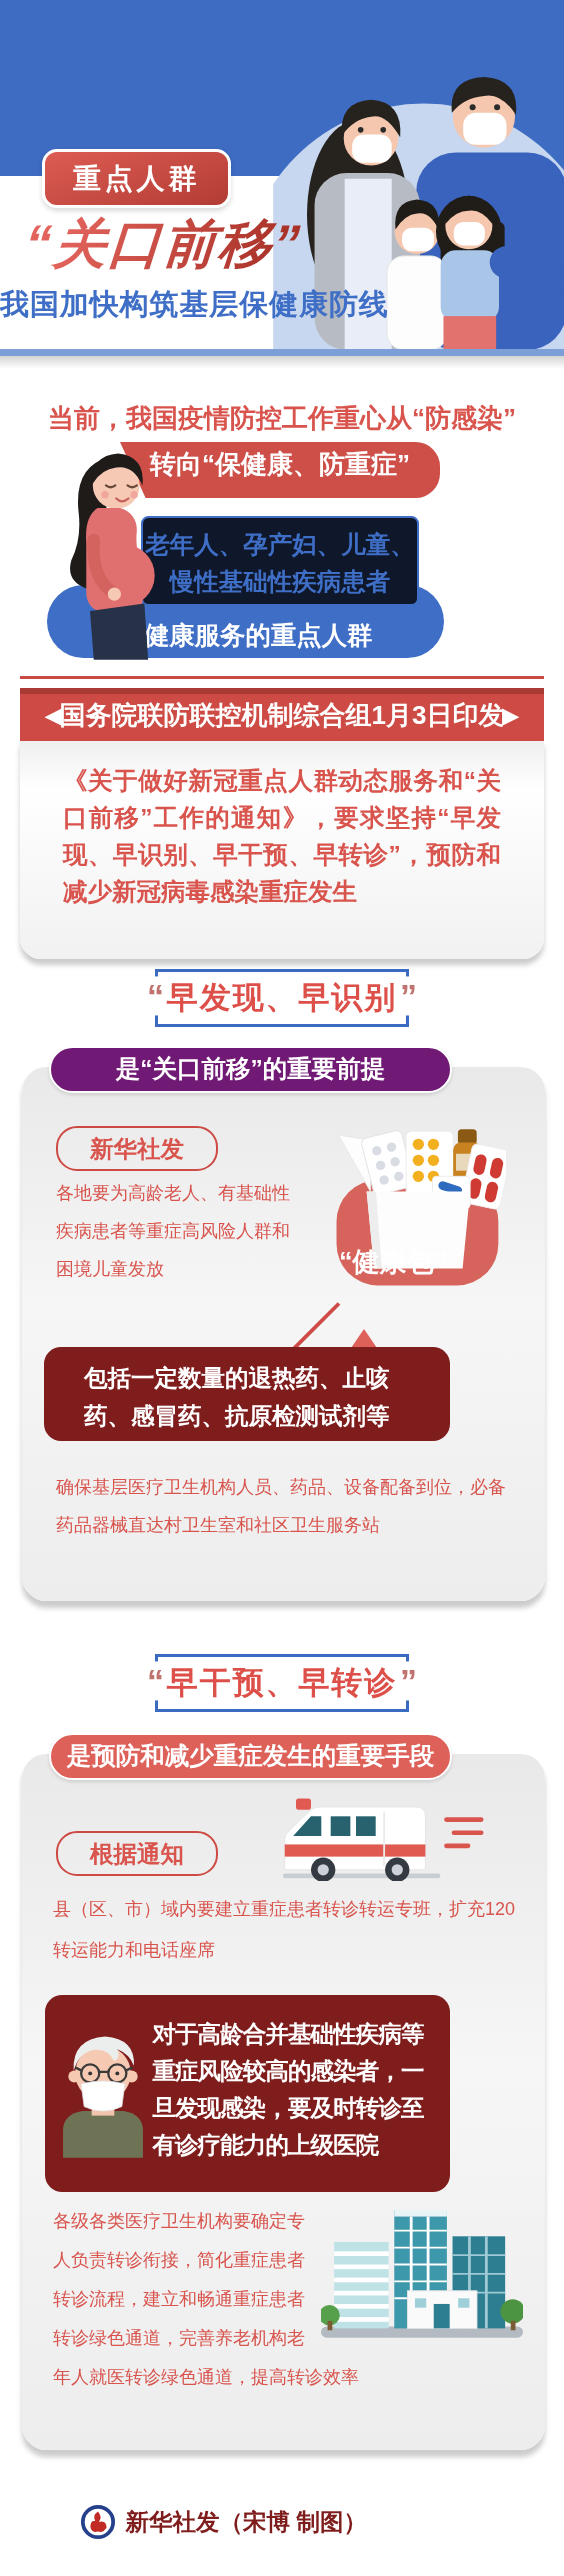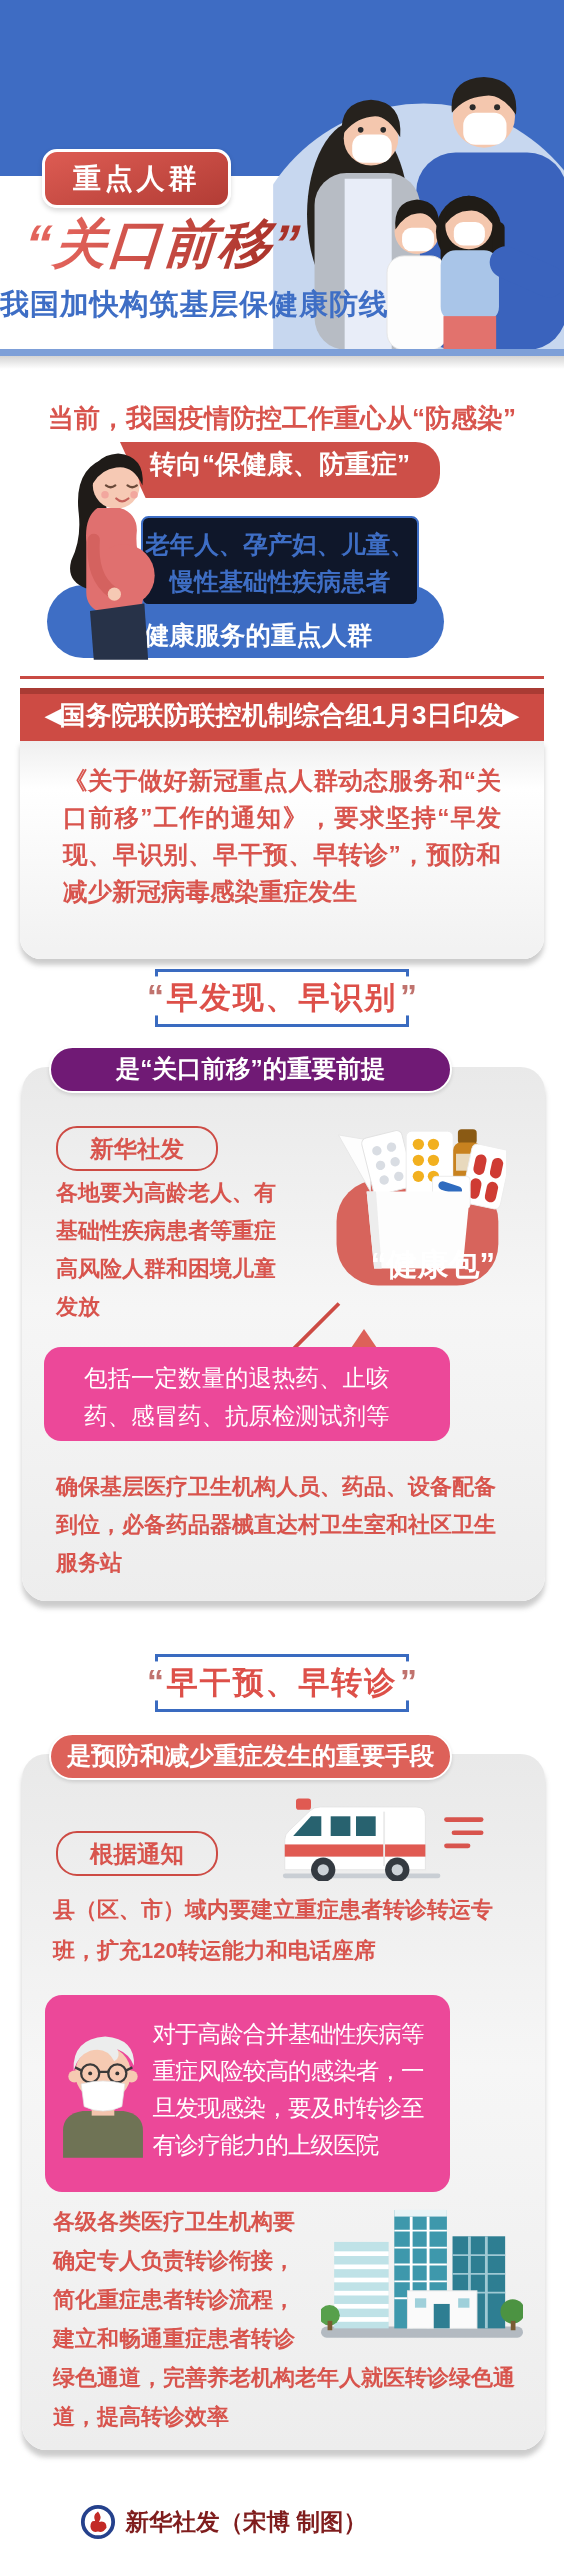--- a/index.html
+++ b/index.html
@@ -64,34 +64,34 @@
   .pill-1{top:1046px;background:#701a75;}
   .pill-2{top:1733px;background:#dd6159;}
   .gray-card{position:absolute;left:21.6px;width:523px;border-radius:24.5px;
               background:linear-gradient(180deg,#e9e9e9,#f6f6f6 45%,#ededed);
               box-shadow:0 6.6px 5.6px rgba(110,110,110,.35);z-index:1;}
   .card-1{top:1067px;height:534px;}
   .card-2{top:1754px;height:696px;}
   .tag-pill{position:absolute;border:2.8px solid #cd4b44;border-radius:21px;color:#d8544d;
               font-size:23.5px;font-weight:800;padding:4.7px 32px;z-index:2;}
   .tag-1{left:56px;top:1126px;} .tag-2{left:56px;top:1831px;}
-  .red-body{position:absolute;color:#d8544d;font-size:22px;font-weight:700;line-height:38px;
+  .red-body{position:absolute;color:#d8544d;font-size:18px;font-weight:400;line-height:38px;
               word-break:break-all;z-index:2;}
   .s1-body1{left:56px;top:1174px;width:239px;}
   .s1-body2{left:56px;top:1468px;width:455px;}
   .s2-body1{left:53px;top:1889px;width:470px;line-height:41px;}
   .s2-body2{left:53px;top:2202px;width:470px;line-height:39px;}
 
   .pkg{position:absolute;left:327px;top:1118px;width:179px;height:175px;z-index:2;}
-  .pkg-label{position:absolute;left:339px;top:1244px;width:156px;text-align:right;color:#fff;
-              font-size:31px;font-weight:800;z-index:3;}
+  .pkg-label{position:absolute;left:339px;top:1244px;width:156px;text-align:left;color:#fff;
+              font-size:27px;font-weight:800;z-index:3;}
   .callout{position:absolute;left:198px;top:1296px;width:146px;height:60px;z-index:2;}
 
-  .hl-box{position:absolute;background:#ec4899;border-radius:17px;color:#fff;font-size:23.5px;
-              font-weight:400;z-index:2;}
+  .hl-box{position:absolute;background:#7f1d1d;border-radius:17px;color:#fff;font-size:23.5px;
+              font-weight:700;z-index:2;}
   .hl-1{left:44px;top:1347px;width:406px;height:94px;line-height:38px;padding:12.2px 15px 0 40px;word-break:break-all;}
   .hl-1-tri{position:absolute;left:351px;top:1329px;width:0;height:0;z-index:2;
               border-left:13px solid transparent;border-right:13px solid transparent;
               border-bottom:19px solid #dd6159;}
   .hl-2{left:45px;top:1995px;width:405px;height:197px;display:flex;padding:13px 11.3px 0 9.4px;}
   .hl-2 .txt{width:282px;line-height:37px;letter-spacing:-0.9px;word-break:break-all;padding-top:7.5px;}
   .elder{width:98px;height:162px;flex:none;margin-top:3.8px;}
 
   .bldg-float{float:right;width:202px;height:132px;margin:3.8px 0 7.5px 7.5px;}
 

